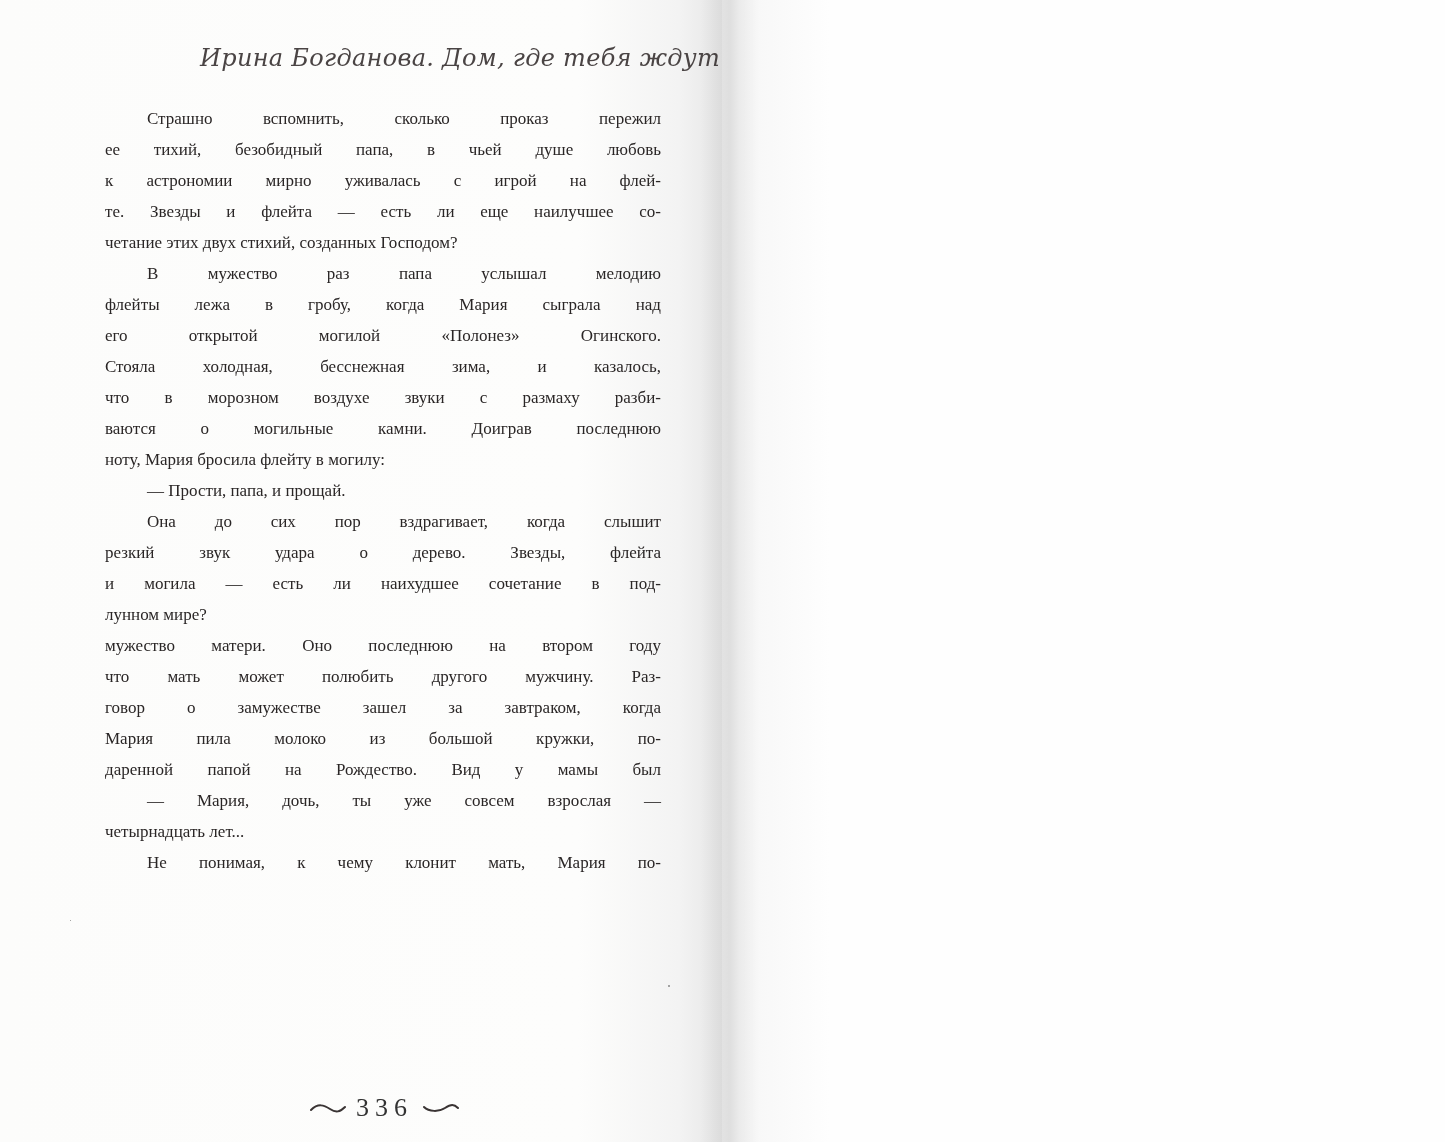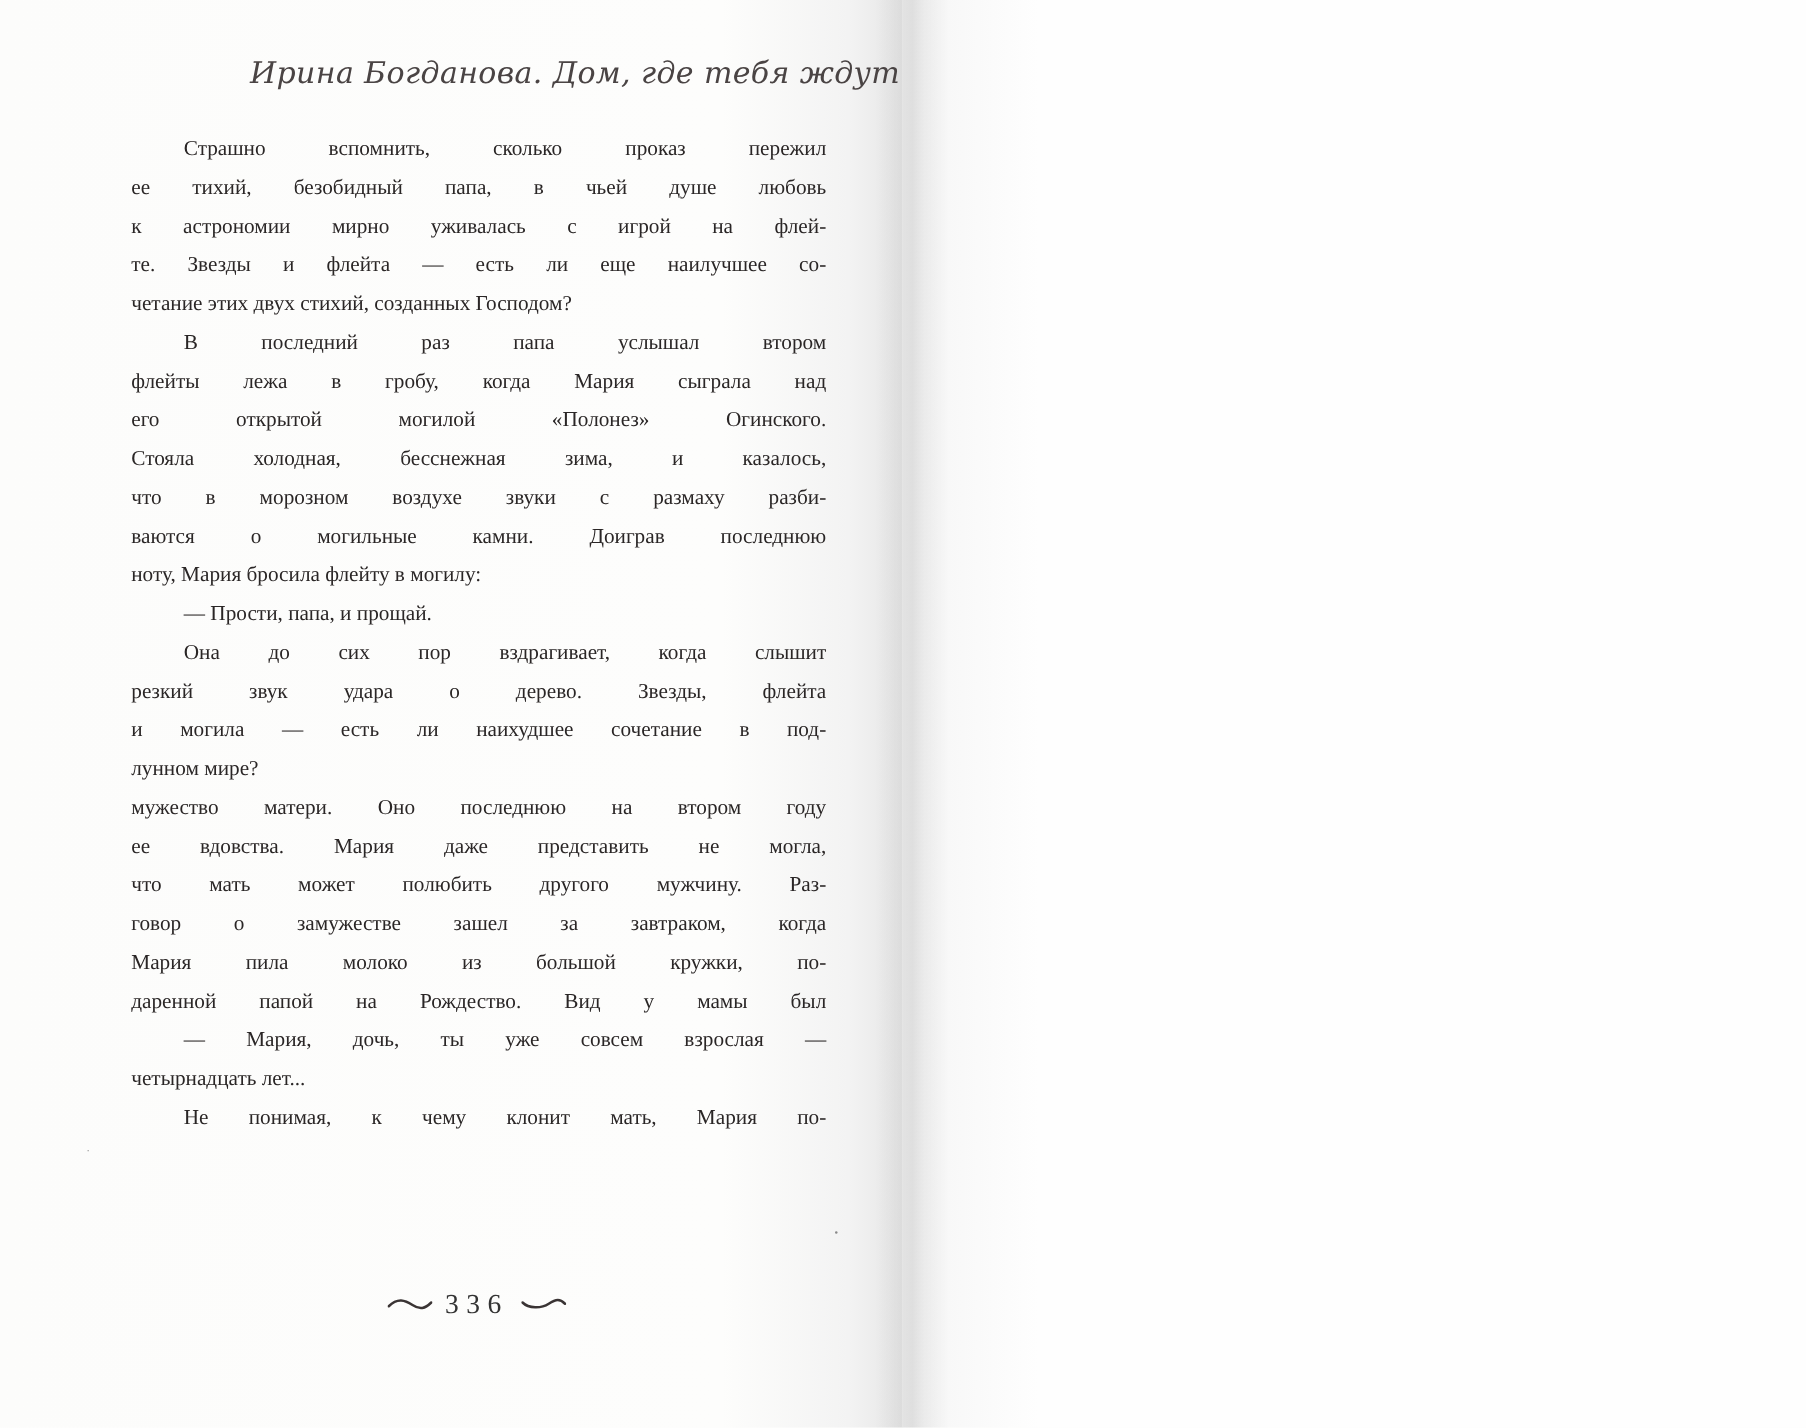--- a/index.html
+++ b/index.html
@@ -31,54 +31,53 @@
       font-size: 17px; line-height: 31px;
     }
     .left .text-block { left: 105px; width: 556px; }
     .line {
       display: block; white-space: nowrap; height: 31px;
       text-align: justify; text-align-last: justify;
     }
     .line.indent { padding-left: 42px; }
     .line.last { text-align-last: left; }
     .folio {
-      position: absolute; top: 1030px; font-size: 22px;
+      position: absolute; top: 1093px; font-size: 26px;
       letter-spacing: 6px; color: #333;
       display: flex; align-items: center; gap: 10px;
     }
     .left .folio { left: 310px; }
     .swash { width: 36px; height: 12px; display: inline-block; }
     .speck { position: absolute; width: 2px; height: 2px; border-radius: 50%; background: #888; }
   </style>
 </head>
 <body>
 
 <div class="spread">
   <div class="page left">
     <div class="running-head">Ирина Богданова. Дом, где тебя ждут</div>
     <div class="text-block" id="left-text">
         <span class="line indent">Страшно вспомнить, сколько проказ пережил</span>
         <span class="line">ее тихий, безобидный папа, в чьей душе любовь</span>
         <span class="line">к астрономии мирно уживалась с игрой на флей-</span>
         <span class="line">те. Звезды и флейта — есть ли еще наилучшее со-</span>
         <span class="line last">четание этих двух стихий, созданных Господом?</span>
-        <span class="line indent">В последний раз папа услышал втором</span>
+        <span class="line indent">В мужество раз папа услышал мелодию</span>
         <span class="line">флейты лежа в гробу, когда Мария сыграла над</span>
         <span class="line">его открытой могилой «Полонез» Огинского.</span>
         <span class="line">Стояла холодная, бесснежная зима, и казалось,</span>
         <span class="line">что в морозном воздухе звуки с размаху разби-</span>
         <span class="line">ваются о могильные камни. Доиграв последнюю</span>
         <span class="line last">ноту, Мария бросила флейту в могилу:</span>
         <span class="line indent last">— Прости, папа, и прощай.</span>
         <span class="line indent">Она до сих пор вздрагивает, когда слышит</span>
         <span class="line">резкий звук удара о дерево. Звезды, флейта</span>
         <span class="line">и могила — есть ли наихудшее сочетание в под-</span>
         <span class="line last">лунном мире?</span>
         <span class="line">мужество матери. Оно последнюю на втором году</span>
-        <span class="line">ее вдовства. Мария даже представить не могла,</span>
         <span class="line">что мать может полюбить другого мужчину. Раз-</span>
         <span class="line">говор о замужестве зашел за завтраком, когда</span>
         <span class="line">Мария пила молоко из большой кружки, по-</span>
         <span class="line">даренной папой на Рождество. Вид у мамы был</span>
         <span class="line indent">— Мария, дочь, ты уже совсем взрослая —</span>
         <span class="line last">четырнадцать лет...</span>
         <span class="line indent">Не понимая, к чему клонит мать, Мария по-</span>
       </div>
     <div class="folio">
       <svg class="swash" viewBox="0 0 36 12">

